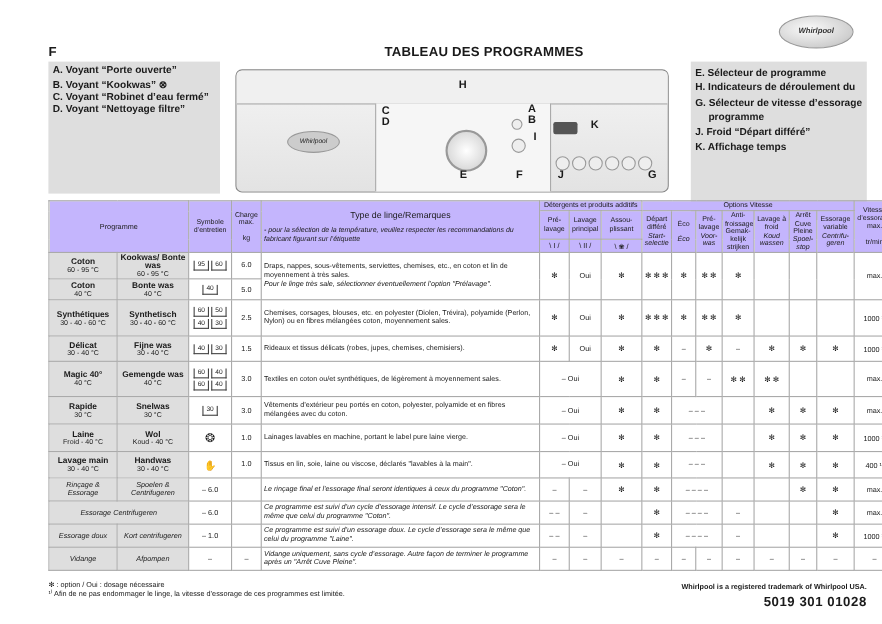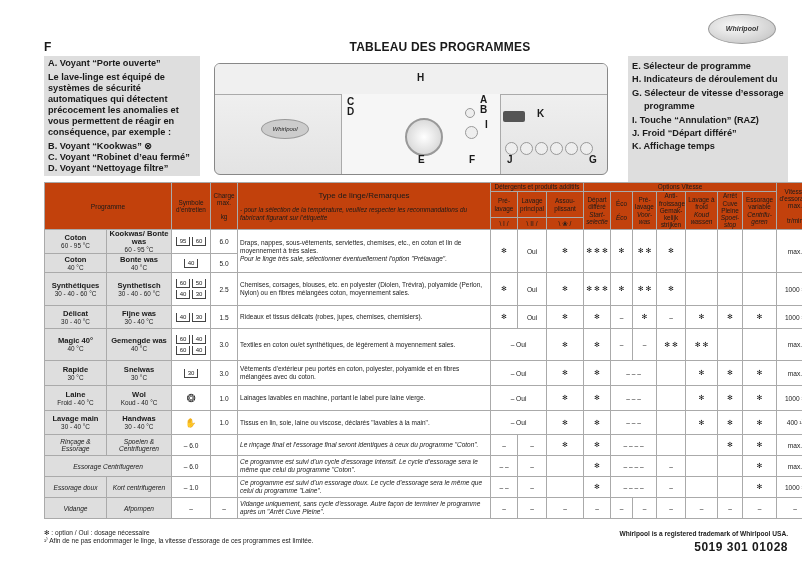--- a/index.html
+++ b/index.html
@@ -16,21 +16,21 @@
   .panel{left:214px;top:63px;width:394px;height:112px;border:1px solid #888;border-radius:6px;background:linear-gradient(#f4f4f4,#e3e3e3);box-sizing:border-box;overflow:hidden;}
   .panel .strip{position:absolute;left:0;top:0;width:100%;height:30px;border-bottom:1px solid #aaa;background:#f0f0f0;}
   .panel .center{position:absolute;left:126px;top:30px;width:158px;height:81px;border-left:1px solid #aaa;border-right:1px solid #aaa;background:#f6f6f6;}
   .panel .dial{position:absolute;left:190px;top:54px;width:34px;height:34px;border-radius:50%;border:2px solid #999;background:radial-gradient(circle,#fff,#ccc);}
   .panel .plogo{position:absolute;left:46px;top:55px;width:46px;height:18px;border-radius:50%;background:#ccc;border:1px solid #999;font-size:6px;text-align:center;line-height:18px;font-style:italic;}
   .panel .disp{position:absolute;left:288px;top:47px;width:22px;height:11px;background:#555;border-radius:2px;}
   .panel .btn{position:absolute;width:11px;height:11px;border-radius:50%;border:1px solid #999;background:#eee;top:78px;}
   .callout{position:absolute;font-size:10px;font-weight:bold;}
   table.prog{position:absolute;left:44px;top:182px;width:746px;border-collapse:collapse;font-size:6.6px;table-layout:fixed;}
   table.prog td,table.prog th{border:1px solid #aaa;padding:0 2px;text-align:center;vertical-align:middle;font-weight:normal;overflow:hidden;}
-  table.prog thead th{background:#c2410c;}
+  table.prog thead th{background:#c4b5fd;}
   table.prog td.prog-fr,table.prog td.prog-nl{background:#dedede;}
   .pname{font-weight:bold;font-size:7.6px;display:block;line-height:8px;}
   .ptemp{font-size:6.4px;display:block;}
   .desc{text-align:left!important;font-size:6.5px;line-height:7.8px;}
   .it{font-style:italic;}
   .sym{display:inline-block;border:1px solid #444;border-top:none;font-size:6px;padding:0 1px;margin:1px;line-height:8px;min-width:10px;}
   .star{font-size:7px;}
   .foot{left:44px;top:529px;font-size:6.6px;line-height:8px;}
   .tm{left:560px;top:530px;width:228px;text-align:right;font-size:6.6px;font-weight:bold;}
   .partno{left:560px;top:540px;width:228px;text-align:right;font-size:12px;font-weight:bold;letter-spacing:0.5px;}
@@ -38,21 +38,20 @@
 </style>
 </head>
 <body>
 
 <div class="abs logo">Whirlpool</div>
 <div class="abs letter-f">F</div>
 <div class="abs main-title">TABLEAU DES PROGRAMMES</div>
 
 <div class="abs box box-left">
   <p>A. Voyant “Porte ouverte”</p>
-  <p>Le lave-linge est équipé de systèmes de sécurité automatiques qui détectent précocement les anomalies et vous permettent de réagir en conséquence, par exemple :</p>
   <div>B. Voyant “Kookwas” ⊗</div>
   <div>C. Voyant “Robinet d’eau fermé”</div>
   <div>D. Voyant “Nettoyage filtre”</div>
 </div>
 
 <div class="abs panel">
   <div class="strip"></div>
   <div class="plogo">Whirlpool</div>
   <div class="center"></div>
   <div class="dial"></div>
@@ -76,21 +75,20 @@
   <span class="callout" style="left:254px;top:90px">F</span>
   <span class="callout" style="left:292px;top:90px">J</span>
   <span class="callout" style="left:374px;top:90px">G</span>
 </div>
 
 <div class="abs box box-right">
   <div>E. Sélecteur de programme</div>
   <div>H. Indicateurs de déroulement du</div>
   <div>G. Sélecteur de vitesse d’essorage</div>
   <div style="padding-left:12px">programme</div>
-  <div>I.  Touche “Annulation” (RAZ)</div>
   <div>J.  Froid “Départ différé”</div>
   <div>K. Affichage temps</div>
 </div>
 
 <table class="prog">
   <colgroup>
     <col style="width:62px">
       <col style="width:65px">
       <col style="width:39px">
       <col style="width:27px">

